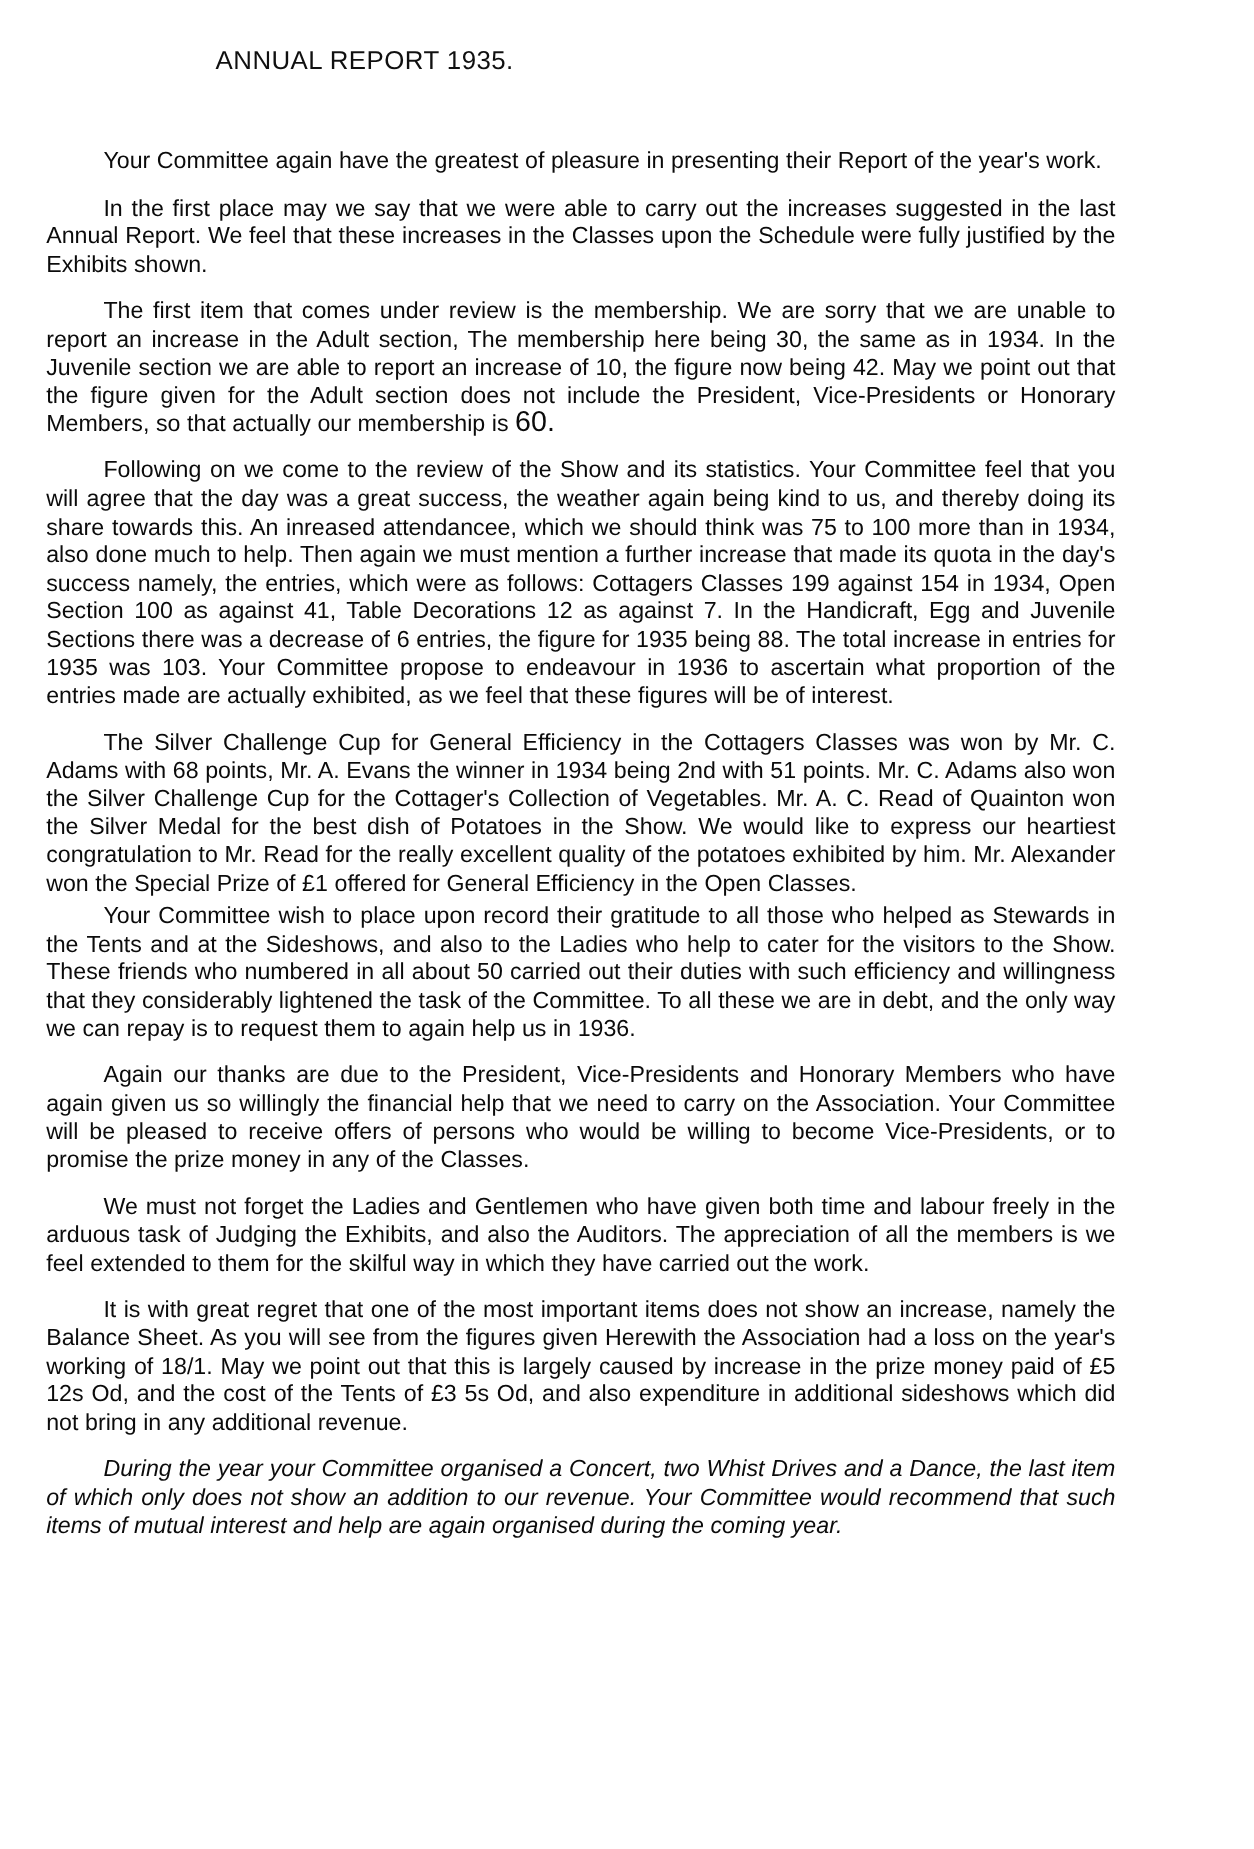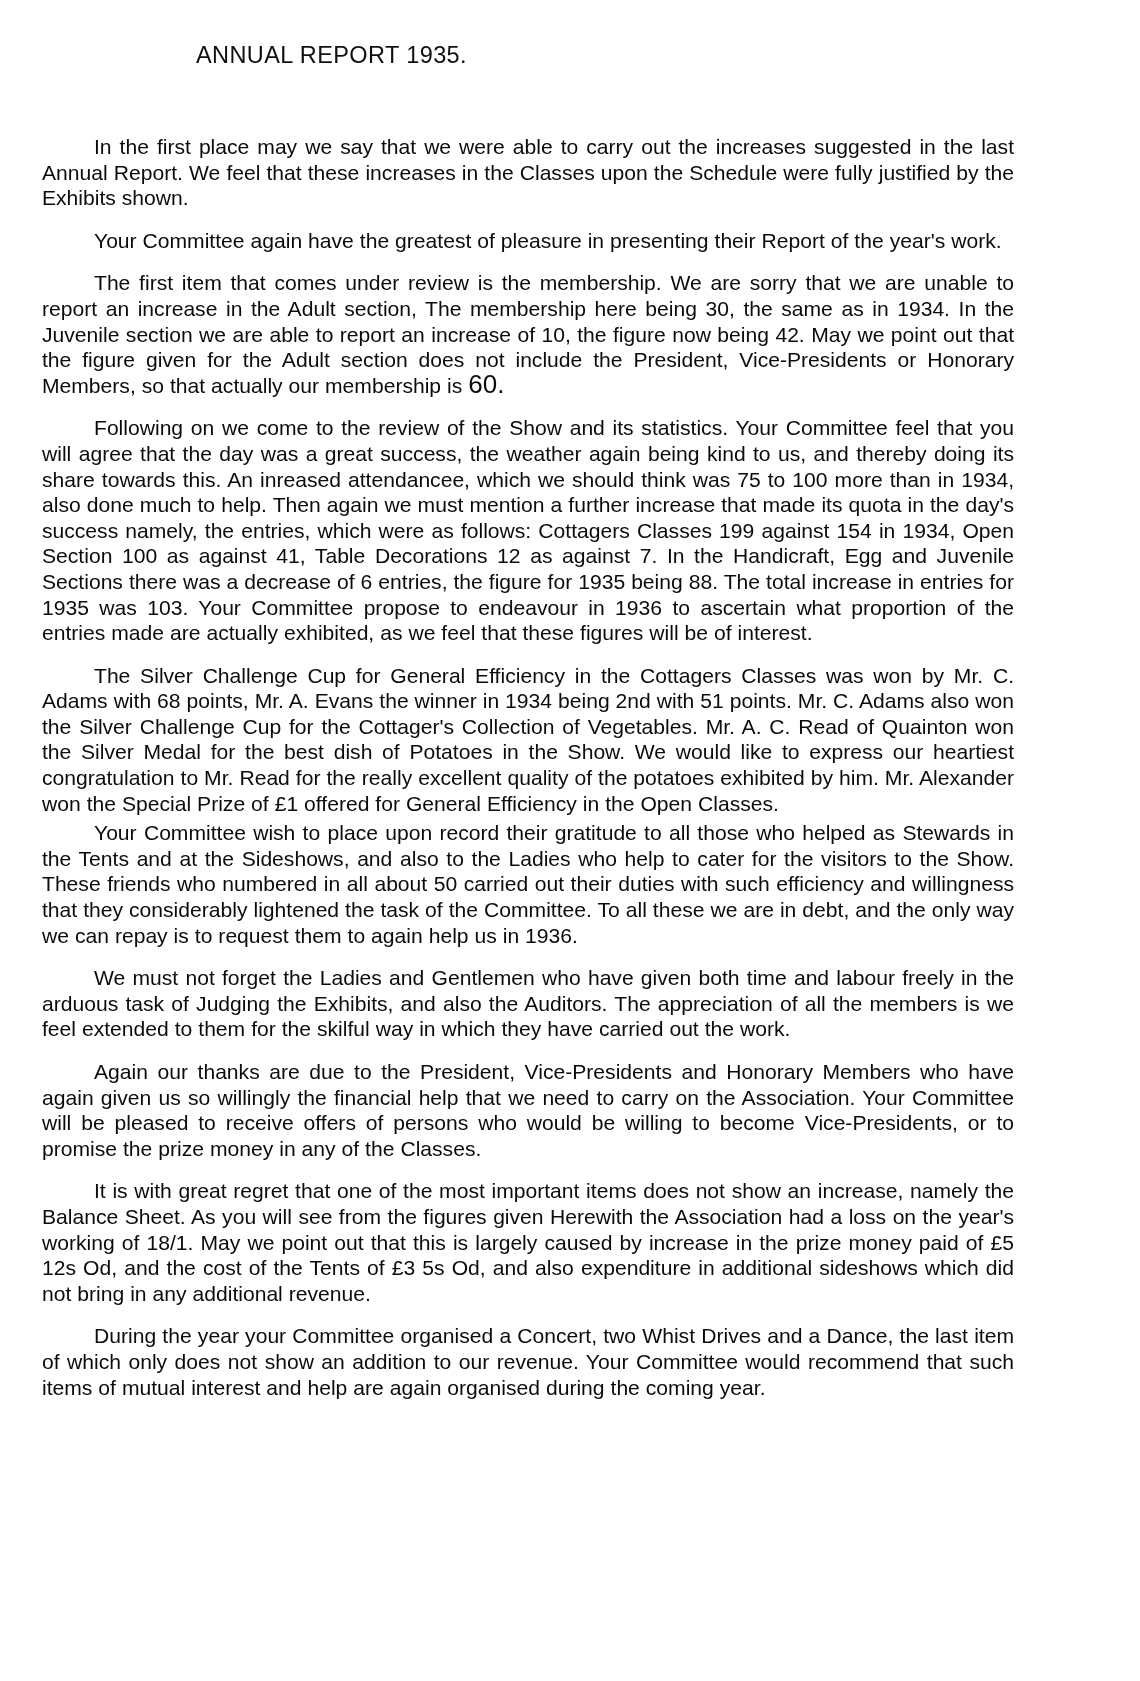--- a/index.html
+++ b/index.html
@@ -47,50 +47,51 @@
     text-indent: 52px;
     color: #0b0b0b;
     word-spacing: 0.1px;
     hyphens: none;
   }
   p.para.tight {
     margin-bottom: 4px;
   }
   p.para:last-child {
     margin-bottom: 0;
+    font-style: italic;
   }
   .big-num {
     font-size: 26px;
     line-height: 0;
   }
 </style>
 </head>
 <body>
 
 <div class="page">
 
   <div class="doc-title">ANNUAL REPORT 1935.</div>
 
   <div class="body-text">
 
+    <p class="para">Your Committee again have the greatest of pleasure in presenting their Report of the year's work.</p>
+
     <p class="para">In the first place may we say that we were able to carry out the increases suggested in the last Annual Report. We feel that these increases in the Classes upon the Schedule were fully justified by the Exhibits shown.</p>
-
-    <p class="para">Your Committee again have the greatest of pleasure in presenting their Report of the year's work.</p>
 
     <p class="para"><span>The first item that comes under review is the membership. We are sorry that we are unable to report an increase in the Adult section, The membership here being 30, the same as in 1934. In the Juvenile section we are able to report an increase of 10, the figure now being 42. May we point out that the figure given for the Adult section does not include the President, Vice-Presidents or Honorary Members, so that actually our membership is </span><span class="big-num">60.</span></p>
 
     <p class="para">Following on we come to the review of the Show and its statistics. Your Committee feel that you will agree that the day was a great success, the weather again being kind to us, and thereby doing its share towards this. An inreased attendancee, which we should think was 75 to 100 more than in 1934, also done much to help. Then again we must mention a further increase that made its quota in the day's success namely, the entries, which were as follows: Cottagers Classes 199 against 154 in 1934, Open Section 100 as against 41, Table Decorations 12 as against 7. In the Handicraft, Egg and Juvenile Sections there was a decrease of 6 entries, the figure for 1935 being 88. The total increase in entries for 1935 was 103. Your Committee propose to endeavour in 1936 to ascertain what proportion of the entries made are actually exhibited, as we feel that these figures will be of interest.</p>
 
     <p class="para tight">The Silver Challenge Cup for General Efficiency in the Cottagers Classes was won by Mr. C. Adams with 68 points, Mr. A. Evans the winner in 1934 being 2nd with 51 points. Mr. C. Adams also won the Silver Challenge Cup for the Cottager's Collection of Vegetables. Mr. A. C. Read of Quainton won the Silver Medal for the best dish of Potatoes in the Show. We would like to express our heartiest congratulation to Mr. Read for the really excellent quality of the potatoes exhibited by him. Mr. Alexander won the Special Prize of £1 offered for General Efficiency in the Open Classes.</p>
 
     <p class="para">Your Committee wish to place upon record their gratitude to all those who helped as Stewards in the Tents and at the Sideshows, and also to the Ladies who help to cater for the visitors to the Show. These friends who numbered in all about 50 carried out their duties with such efficiency and willingness that they considerably lightened the task of the Committee. To all these we are in debt, and the only way we can repay is to request them to again help us in 1936.</p>
 
+    <p class="para">Again our thanks are due to the President, Vice-Presidents and Honorary Members who have again given us so willingly the financial help that we need to carry on the Association. Your Committee will be pleased to receive offers of persons who would be willing to become Vice-Presidents, or to promise the prize money in any of the Classes.</p>
+
     <p class="para">We must not forget the Ladies and Gentlemen who have given both time and labour freely in the arduous task of Judging the Exhibits, and also the Auditors. The appreciation of all the members is we feel extended to them for the skilful way in which they have carried out the work.</p>
-
-    <p class="para">Again our thanks are due to the President, Vice-Presidents and Honorary Members who have again given us so willingly the financial help that we need to carry on the Association. Your Committee will be pleased to receive offers of persons who would be willing to become Vice-Presidents, or to promise the prize money in any of the Classes.</p>
 
     <p class="para">It is with great regret that one of the most important items does not show an increase, namely the Balance Sheet. As you will see from the figures given Herewith the Association had a loss on the year's working of 18/1. May we point out that this is largely caused by increase in the prize money paid of £5 12s Od, and the cost of the Tents of £3 5s Od, and also expenditure in additional sideshows which did not bring in any additional revenue.</p>
 
     <p class="para">During the year your Committee organised a Concert, two Whist Drives and a Dance, the last item of which only does not show an addition to our revenue. Your Committee would recommend that such items of mutual interest and help are again organised during the coming year.</p>
 
   </div>
 
 </div>
 
 </body></html>

